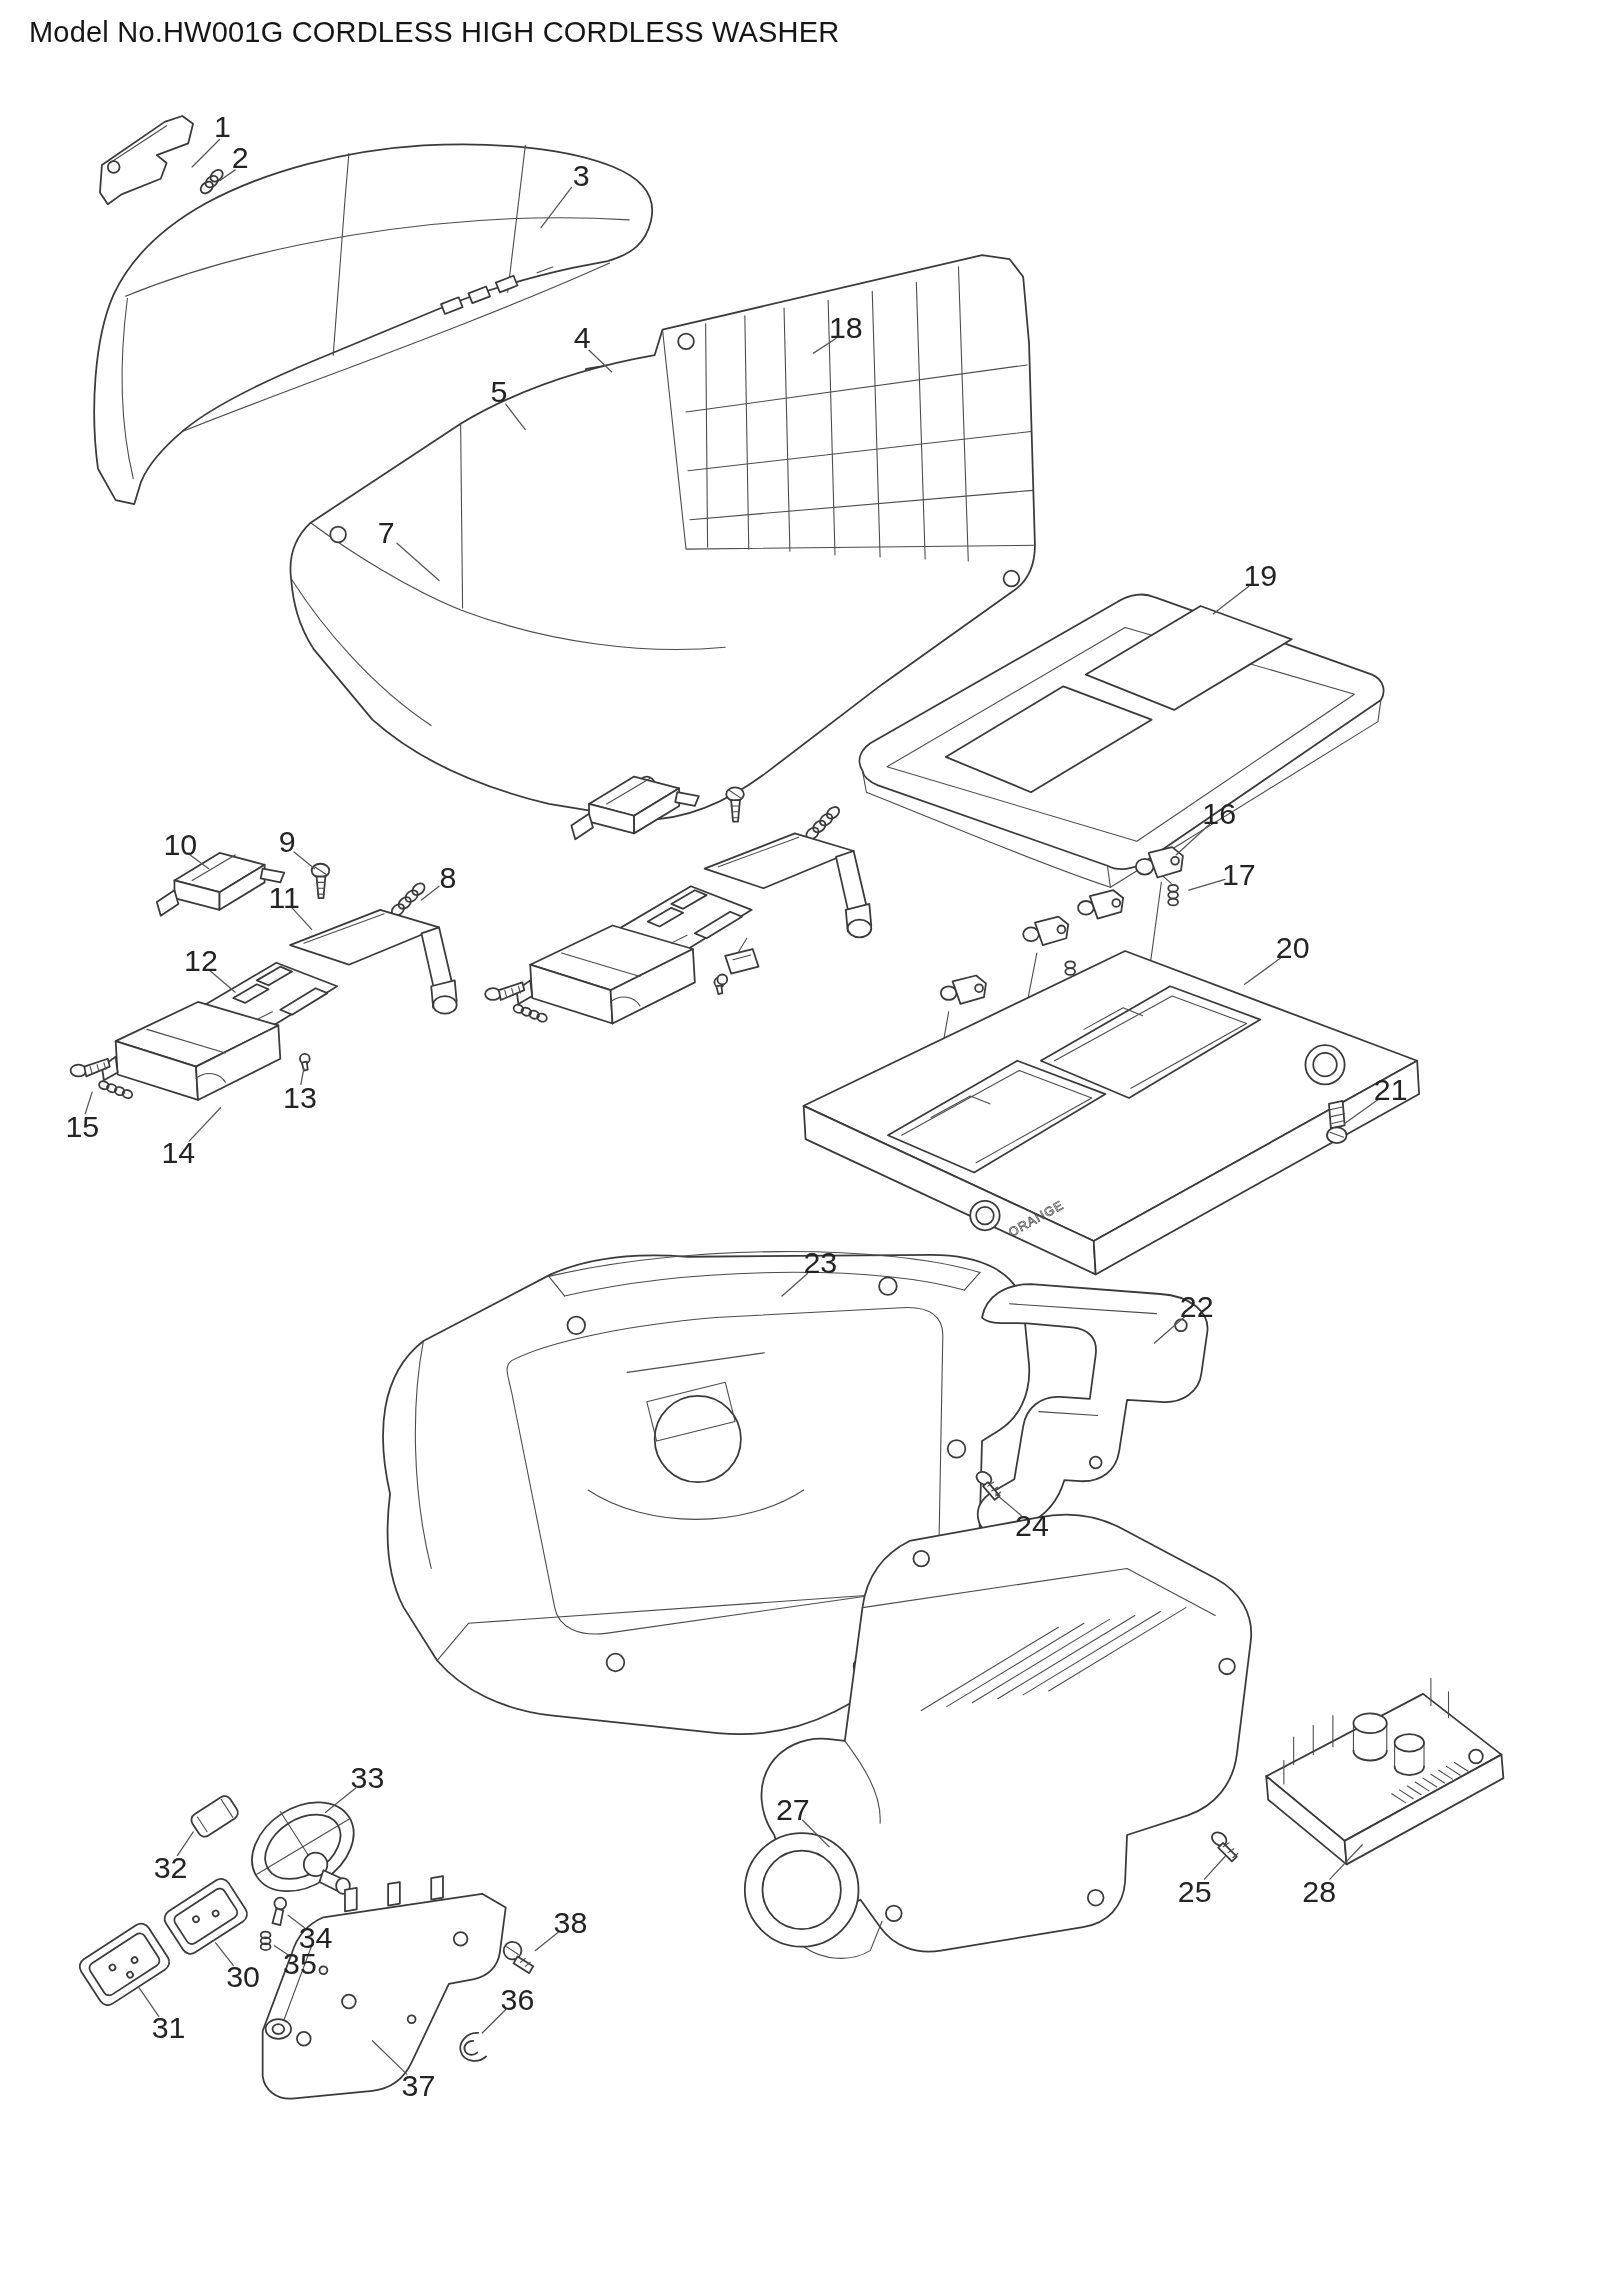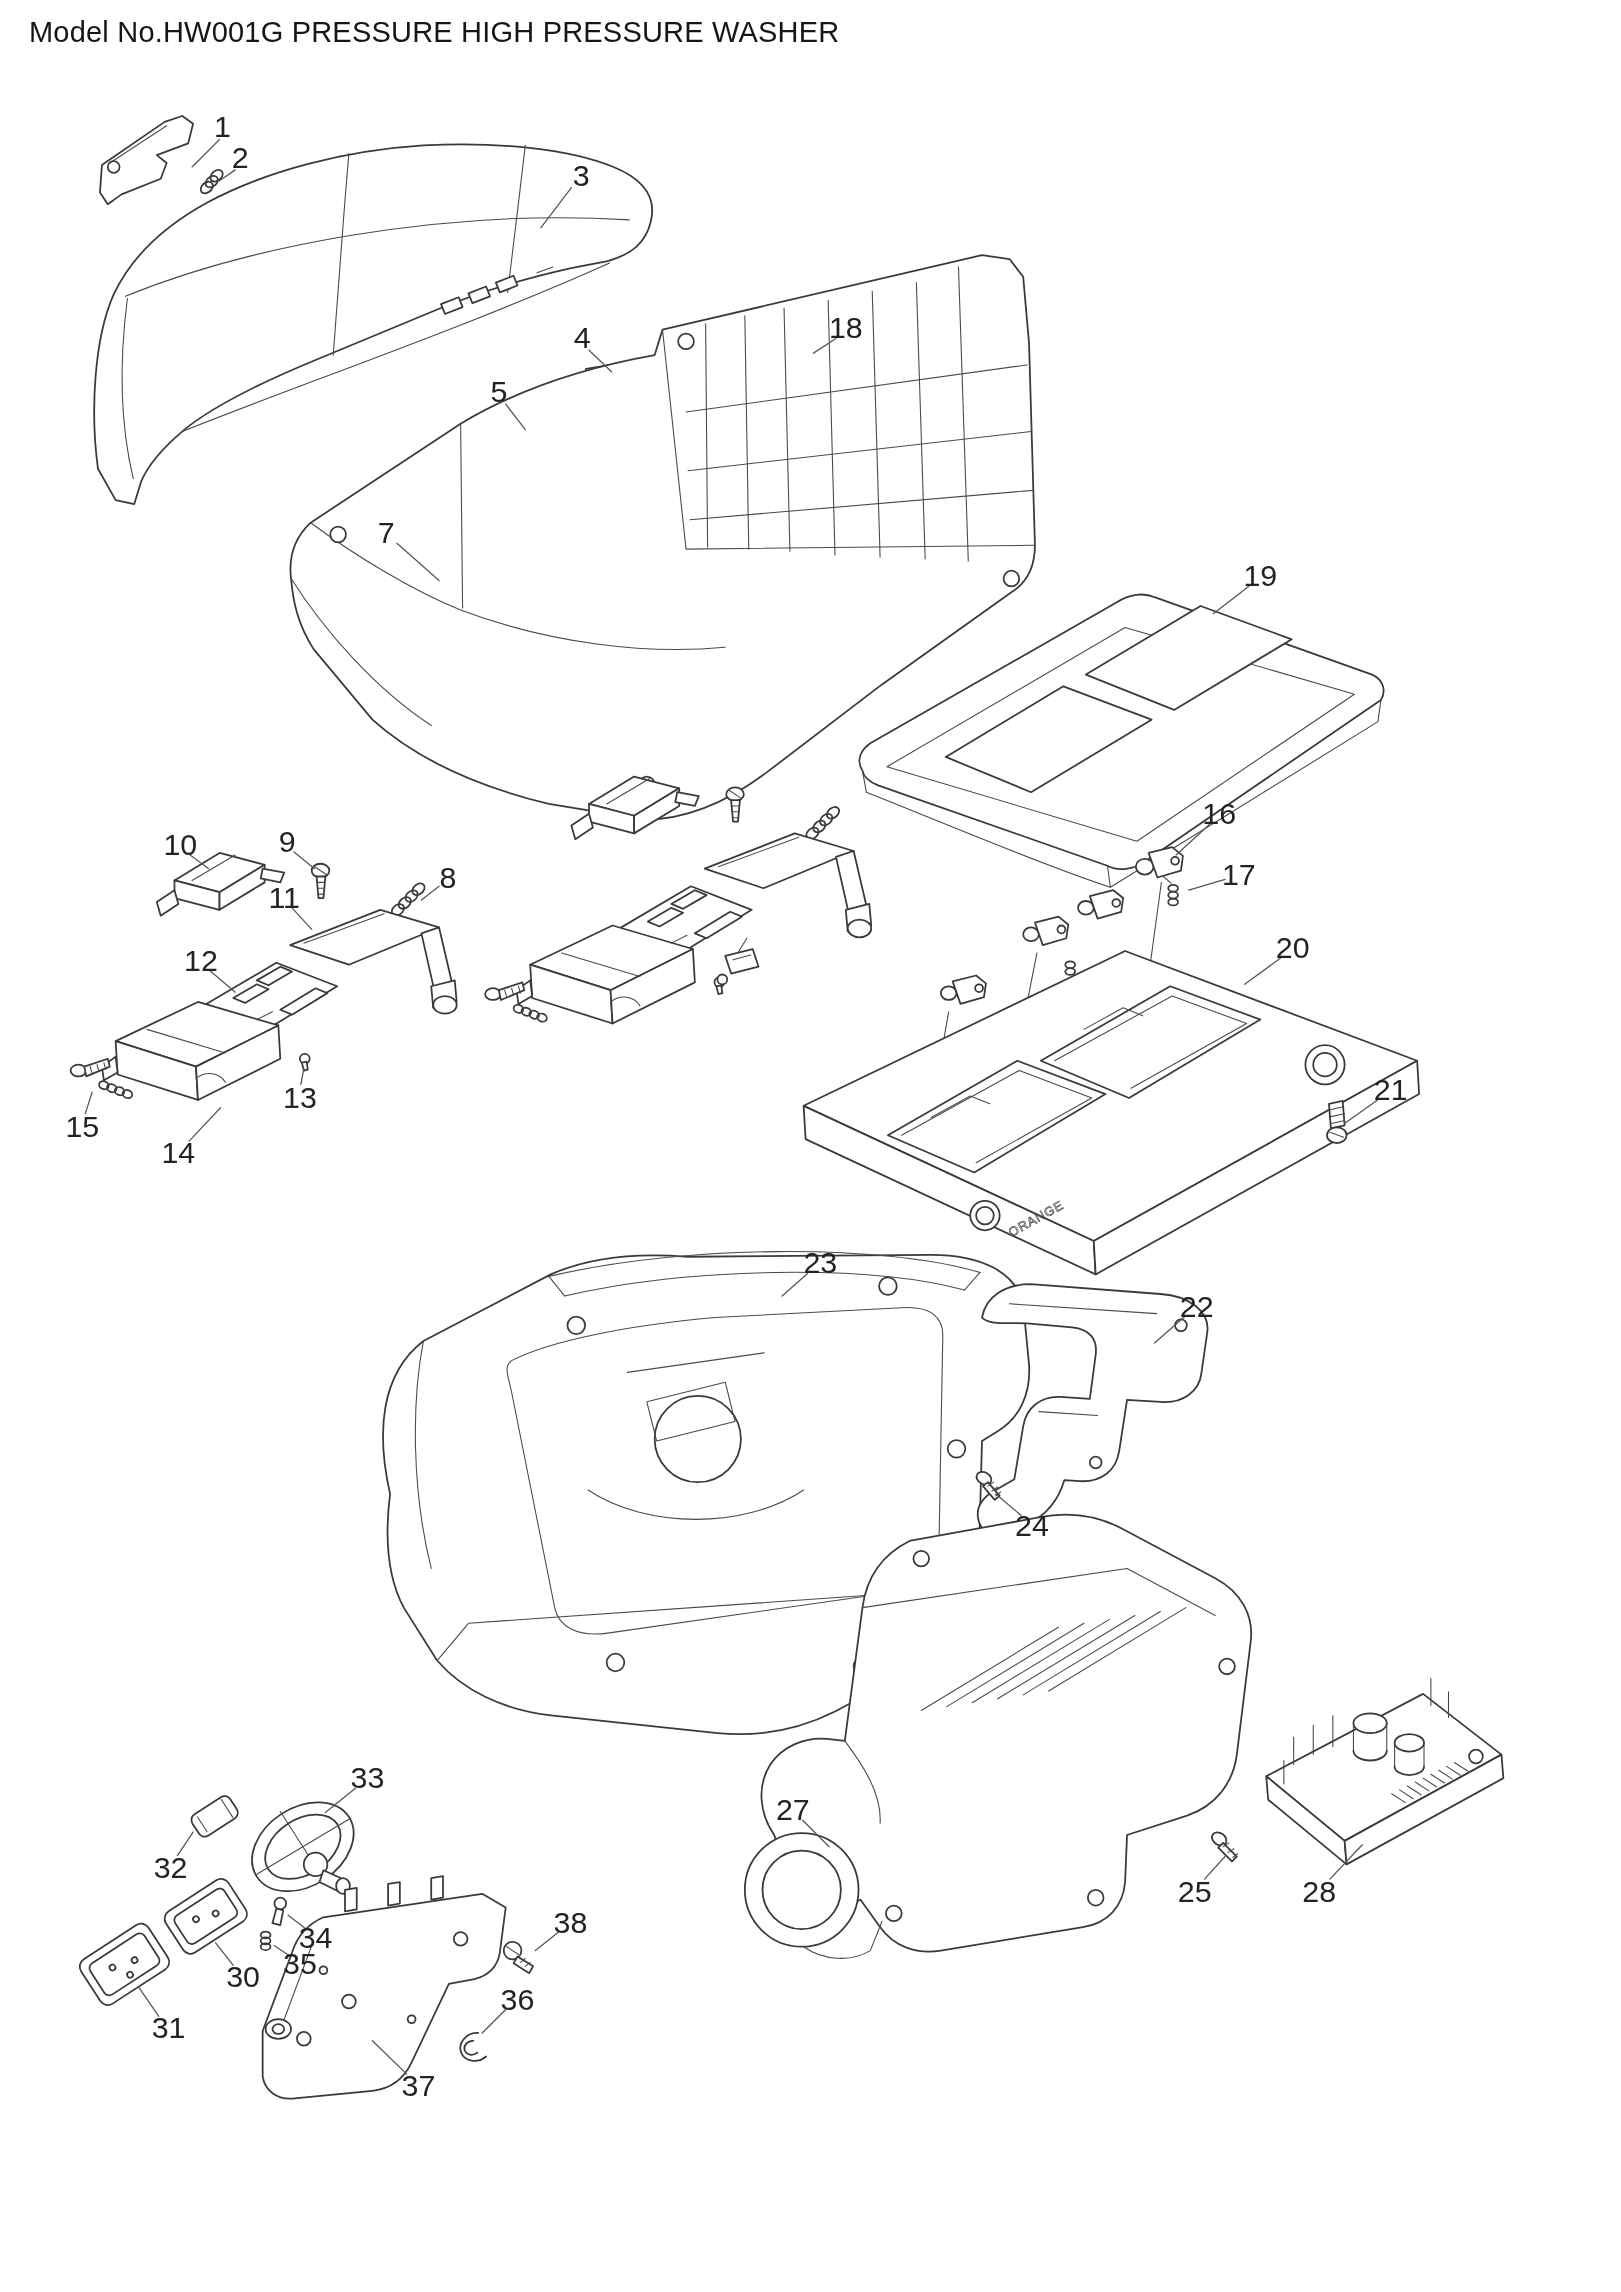--- a/index.html
+++ b/index.html
@@ -13,21 +13,21 @@
   .nf{fill:none;}
   .thin{fill:none;stroke-width:1.1;stroke:#4a4a4a;}
   .leader{stroke:#565656;stroke-width:1.3;fill:none;}
   .plabel{font-size:31px;fill:#232323;stroke:none;text-anchor:middle;dominant-baseline:central;}
   .molded{font-size:13px;fill:none;stroke:#4a4a4a;stroke-width:.7;letter-spacing:1px;}
 </style>
 </head>
 <body>
 
 <div class="page">
-  <div class="title">Model No.HW001G PRESSURE HIGH PRESSURE WASHER</div>
+  <div class="title">Model No.HW001G CORDLESS HIGH CORDLESS WASHER</div>
 
   <svg width="1621" height="2293" viewBox="0 0 1654 2339">
 
     <g>
       <path d="M100,478 C92,420 96,345 116,300 C134,262 168,230 212,206 C272,174 352,153 432,148
                C512,144 582,152 626,170 C658,183 670,202 664,226 C659,247 645,259 620,266 L584,273
                C539,283 490,297 445,316 L322,367 C264,391 217,414 187,439 C168,455 152,472 144,491
                L137,514 L118,510 Z"></path>
       <path class="thin" d="M128,302 C250,252 450,212 642,224"></path>
       <path class="thin" d="M186,440 C300,394 480,332 622,268"></path>

